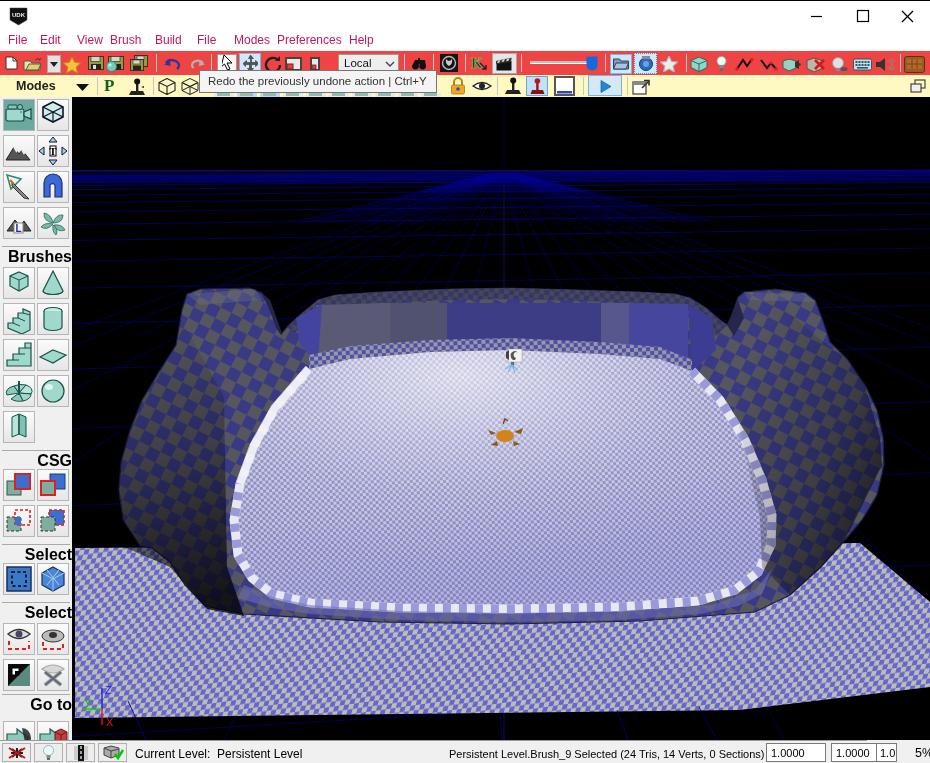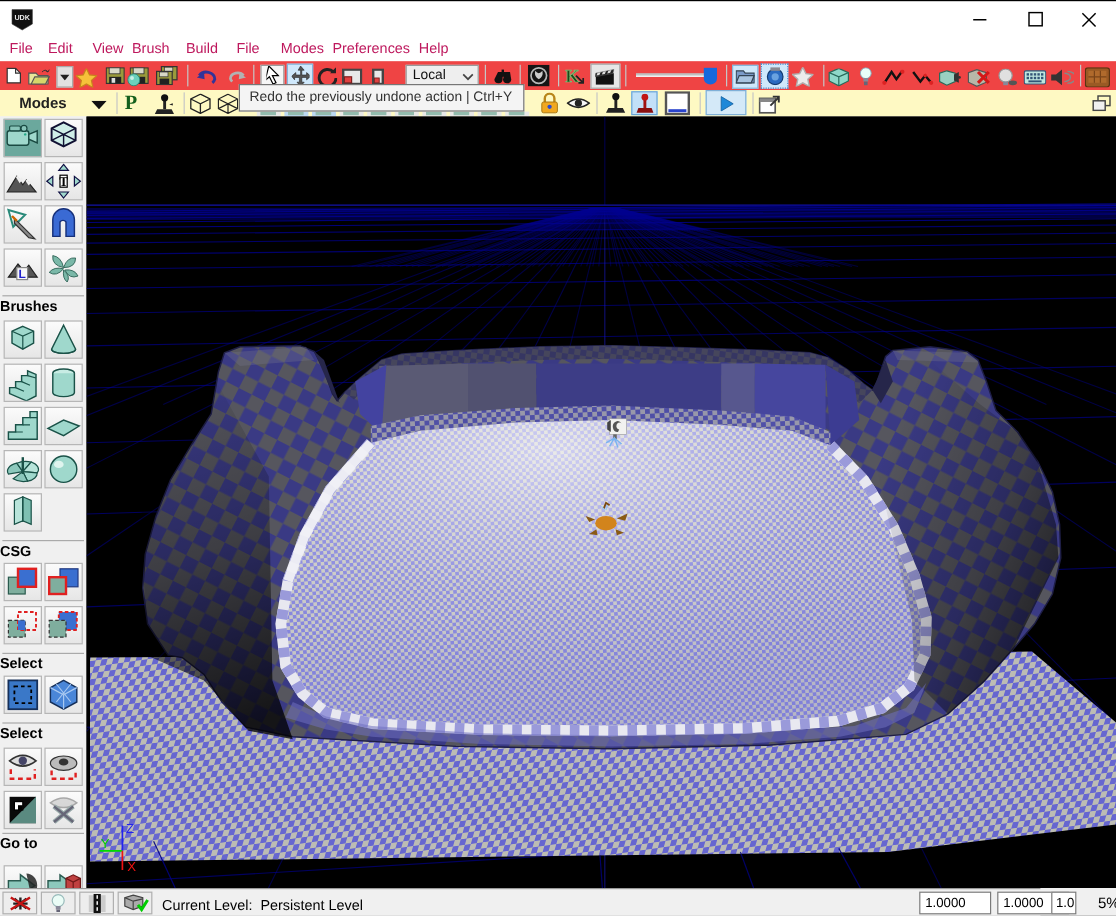--- a/index.html
+++ b/index.html
@@ -8,21 +8,21 @@
 #title{position:absolute;left:31px;top:8px;font-size:12.5px;color:#111}
 #menubar{position:absolute;left:0;top:30px;width:930px;height:21px;background:#fff}
 .mi{position:absolute;top:3px;font-size:12px;color:#be185d}
 #tb1{position:absolute;left:0;top:51px;width:930px;height:24px;background:#ef4444}
 #tb2{position:absolute;left:0;top:75px;width:930px;height:22px;background:#fef9c3}
 .sep1{position:absolute;top:3px;width:1px;height:18px;background:#c6c6c6}
 .sep2{position:absolute;top:2px;width:1px;height:18px;background:#c6c6c6}
 #sidebar{position:absolute;left:0;top:97px;width:72px;height:643px;background:#f0f0f0}
 #vpbox{position:absolute;left:72px;top:97px;width:858px;height:643px;background:#000;overflow:hidden}
 .sbtn{position:absolute;width:32px;height:32px;background:linear-gradient(#fbfbfb,#e6e6e6);border:1px solid #b6b6b6}
-.slabel{position:absolute;left:0;width:72px;text-align:left;font-size:12px;font-weight:bold;color:#000}
+.slabel{position:absolute;left:0;width:72px;text-align:right;font-size:16px;font-weight:bold;color:#000}
 .ssep{position:absolute;left:2px;width:68px;height:1px;background:#aaa}
 #statusbar{position:absolute;left:0;top:740px;width:867px;height:23px;background:#f0f0f0;border-top:1px solid #999}
 .stbtn{position:absolute;top:2px;width:29px;height:19px;background:#ededed;border:1px solid #b0b0b0}
 .stinput{position:absolute;top:2px;height:19px;background:#fff;border:1px solid #7a7a7a;font-size:11px;color:#000;padding:3px 0 0 4px}
 #tooltip{position:absolute;left:199px;top:70px;width:238px;height:23px;background:#f4f4f4;border:1px solid #767676;font-size:11.5px;color:#333;line-height:21px;padding-left:8px;z-index:50}
 </style></head>
 <body>
 <div id="titlebar">
  <svg class="abs" style="left:9px;top:6px" width="19" height="19" viewBox="0 0 19 19">
    <path d="M1,1 h17 v12 l-8.5,5 l-8.5,-5 Z" fill="#111" stroke="#444" stroke-width="0.5"></path>
@@ -827,17 +827,18 @@
       <rect x="7.4" y="6" width="1.2" height="3" fill="#fff"></rect>
       <rect x="7.4" y="11" width="1.2" height="3" fill="#fff"></rect>
     </svg>
 <div class="stbtn" style="left:98px"></div>
 <svg class="abs" style="left:103px;top:4px" width="22" height="16" viewBox="0 0 22 16">
       <path d="M8,1 l8,2 v7 l-8,3 -7,-3 v-7 Z" fill="#aaa" stroke="#444"></path>
       <path d="M1,3 l7,3 8,-2 M8,6 v7" stroke="#444" fill="none"></path>
       <path d="M12,9 l3,4 5,-8" stroke="#0c0" stroke-width="2.5" fill="none"></path>
     </svg>
 <div class="abs" style="left:135px;top:6px;font-size:12px;color:#000">Current Level:&nbsp; Persistent Level</div>
+<div class="abs" style="left:449px;top:7px;font-size:11px;color:#000">Persistent Level.Brush_9 Selected (24 Tris, 14 Verts, 0 Sections)</div>
 <div class="stinput" style="left:766px;width:60px">1.0000</div>
 <div class="stinput" style="left:831px;width:60px">1.0000</div>
 <div class="stinput" style="left:876px;width:21px;padding-left:3px">1.0</div>
 <div class="abs" style="left:915px;top:5px;font-size:12.5px;color:#000">5%</div>
   </div>
 <div id="tooltip">Redo the previously undone action | Ctrl+Y</div>
 </body></html>

